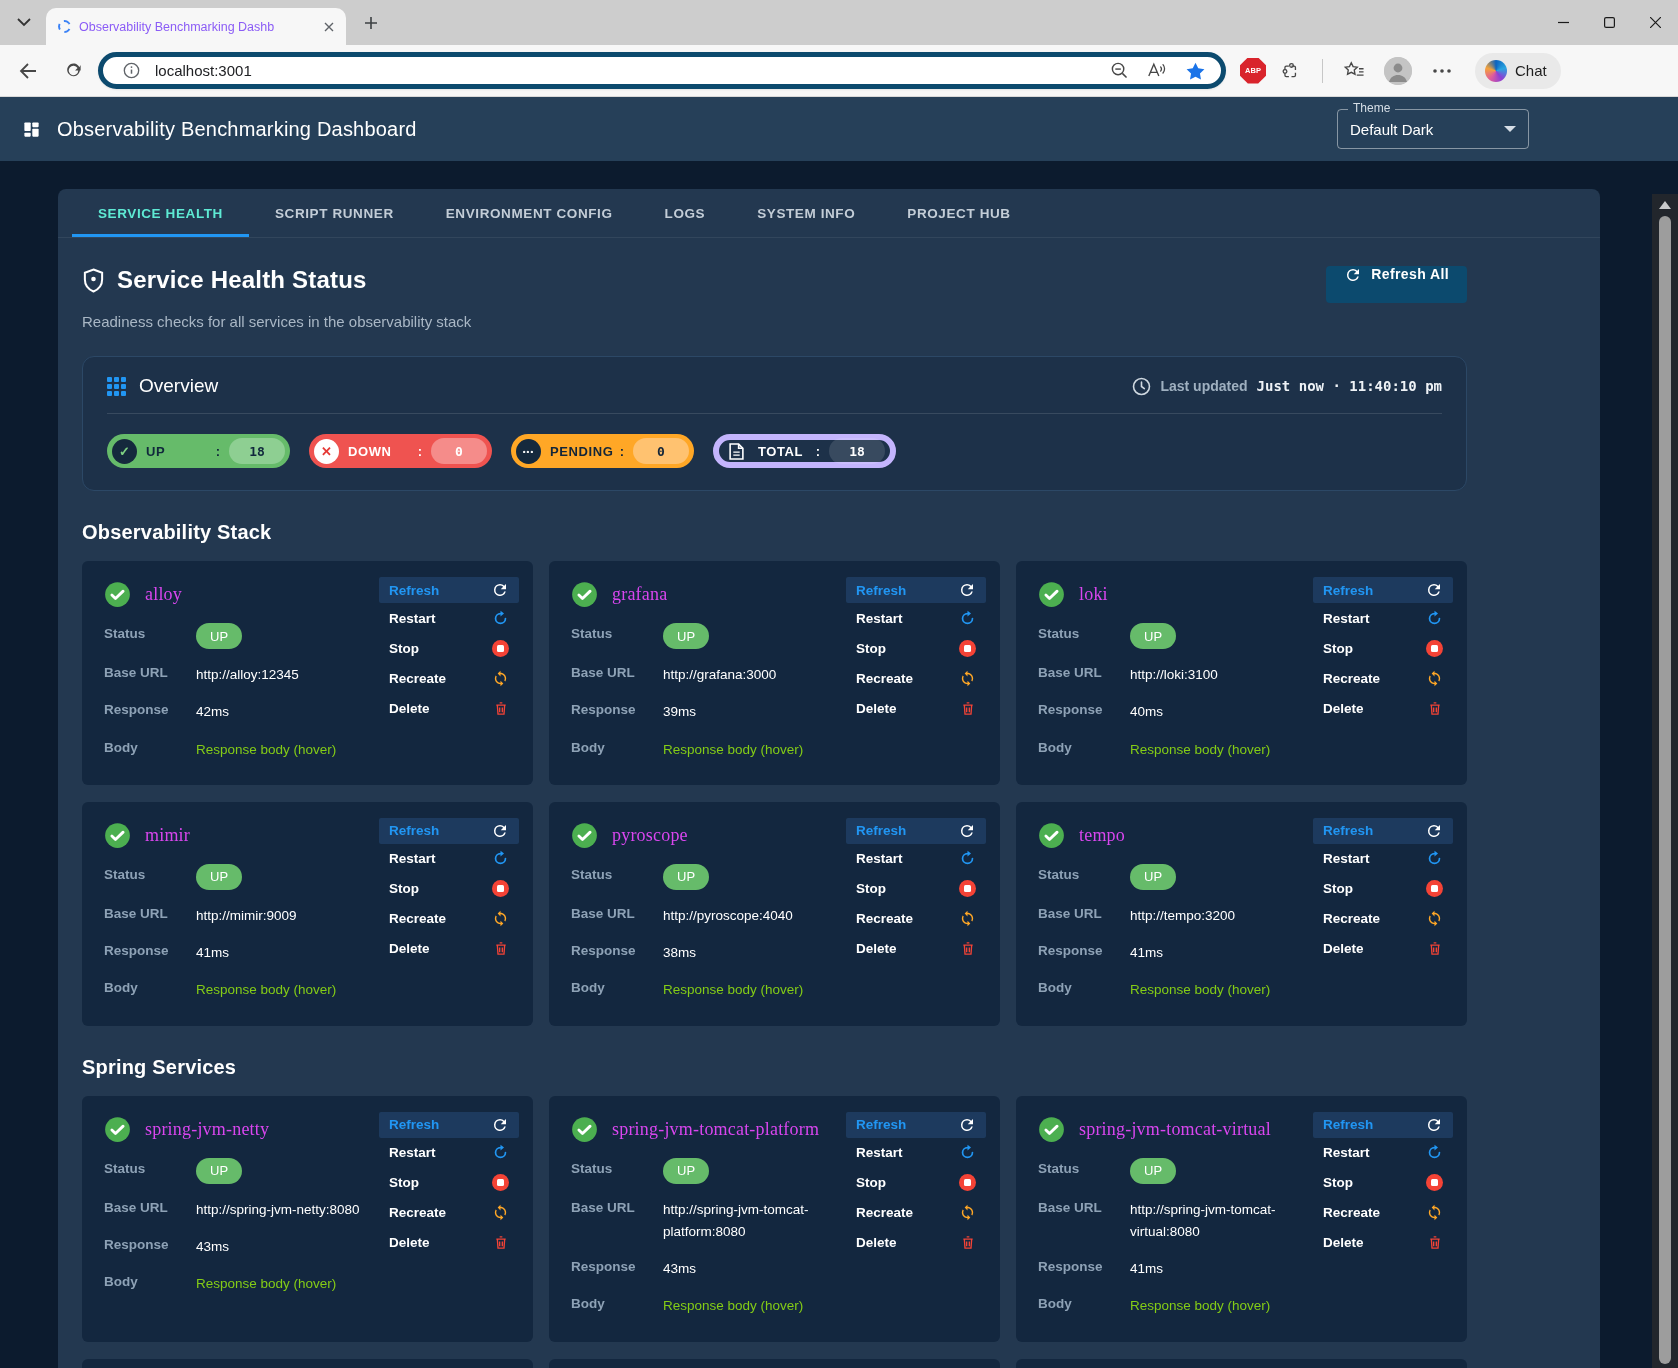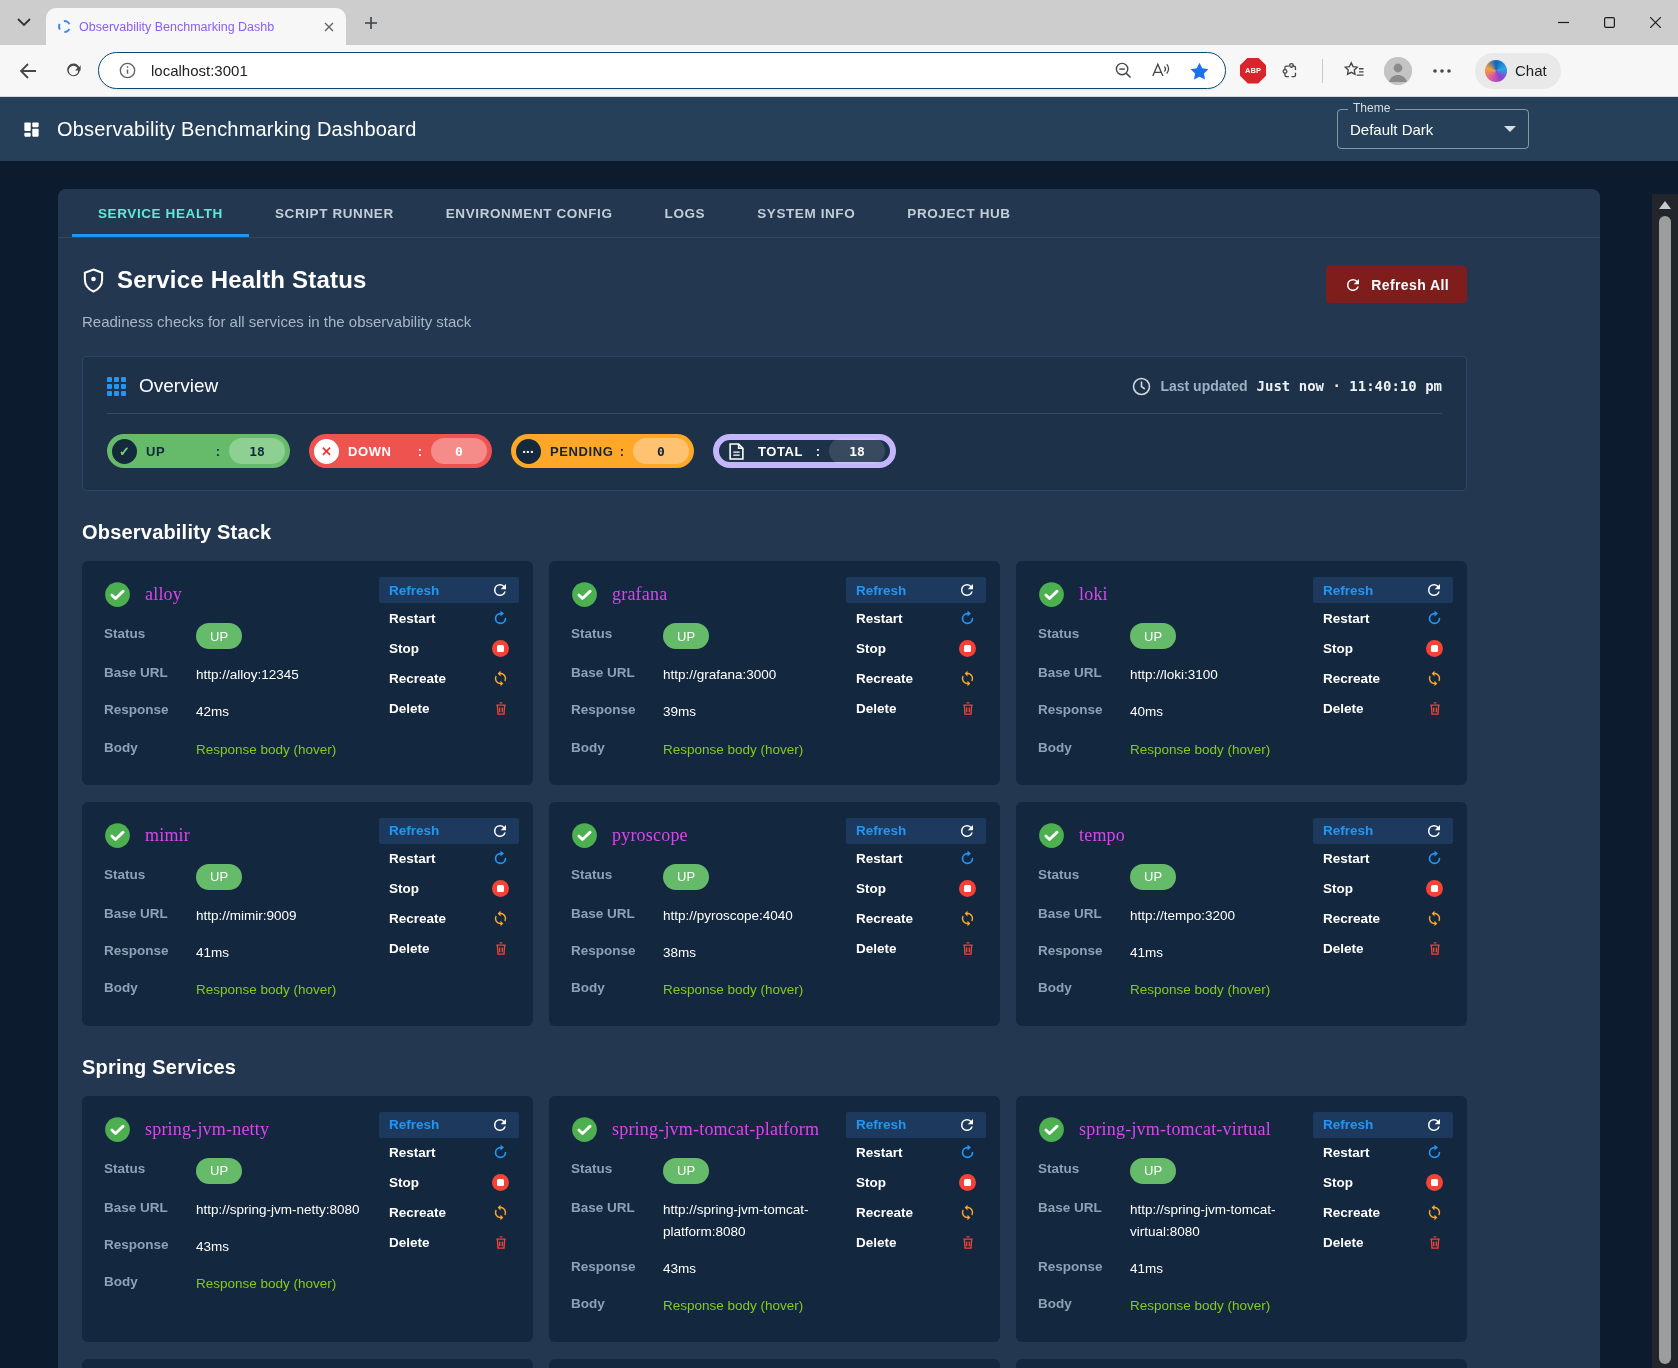--- a/index.html
+++ b/index.html
@@ -16,21 +16,21 @@
   .btab-title { flex:1; font-size:12.5px; color:#8b5cf6; white-space:nowrap; overflow:hidden;
     -webkit-mask-image:linear-gradient(90deg,#000 85%,transparent); mask-image:linear-gradient(90deg,#000 85%,transparent); }
   .tab-close { width:18px; height:18px; display:flex; align-items:center; justify-content:center; color:#444; flex:none; }
   .newtab { width:30px; height:30px; align-self:center; margin-left:10px; display:flex; align-items:center; justify-content:center; color:#3c4043; }
   .win-controls { position:absolute; right:0; top:0; height:45px; display:flex; }
   .win-btn { width:46px; height:45px; display:flex; align-items:center; justify-content:center; color:#1b1b1b; }
 
   .toolbar { height:52px; background:#f7f7f7; border-bottom:1px solid #d9d9d9;
     display:flex; align-items:center; padding:0 10px; gap:6px; }
   .nav-btn { width:38px; height:38px; border-radius:50%; display:flex; align-items:center; justify-content:center; color:#474747; flex:none; }
-  .addressbar { width:1128px; height:37px; background:#fff; border:1px solid #0c4a6e; border-radius:19px;
+  .addressbar { width:1128px; height:37px; background:#fff; border:5px solid #0c4a6e; border-radius:19px;
     box-shadow:0 1px 2px rgba(0,0,0,.08); display:flex; align-items:center; padding:0 12px 0 14px; gap:10px; }
   .url-text { font-size:15px; color:#202124; flex:1; }
   .ab-icon { width:28px; height:28px; display:flex; align-items:center; justify-content:center; color:#474747; flex:none; }
   .abp-badge { width:26px; height:26px; background:#d9242c; color:#fff; font-size:7.5px; font-weight:bold;
     display:flex; align-items:center; justify-content:center; margin-left:8px;
     clip-path:polygon(30% 0,70% 0,100% 30%,100% 70%,70% 100%,30% 100%,0 70%,0 30%); flex:none; }
   .tb-divider { width:1px; height:24px; background:#c7c7c7; margin:0 6px; }
   .avatar-icon { width:28px; height:28px; border-radius:50%; background:#c4c4c4; overflow:hidden;
     display:flex; align-items:flex-end; justify-content:center; flex:none; }
   .chat-btn { height:36px; border-radius:18px; background:#e9e9e9; display:flex; align-items:center;
@@ -52,25 +52,25 @@
   .panel { margin:28px 0 0 58px; width:1542px; min-height:1180px; background:#233850; border-radius:8px 8px 0 0; }
   .app-tabs { display:flex; padding:0 14px; height:49px; border-bottom:1px solid rgba(255,255,255,.07); }
   .tab { padding:0 26px; line-height:49px; font-size:13.5px; font-weight:600; letter-spacing:.6px;
     color:#c3cdd7; cursor:pointer; white-space:nowrap; }
   .tab.active { color:#5eead4; box-shadow:inset 0 -3px 0 #2196f3; }
 
   .content { padding:28px 24px 0 24px; width:1433px; }
   .page-head { display:flex; align-items:flex-start; }
   .title-wrap { display:flex; align-items:center; gap:12px; }
   .page-title { color:#fff; font-size:24px; font-weight:bold; letter-spacing:.2px; }
-  .refresh-all { margin-left:auto; height:37px; background:#7f1d1d; color:#fff; border:none; border-radius:4px;
-    font-family:inherit; font-size:14px; font-weight:600; letter-spacing:.4px; display:flex; align-items:center; gap:9px; padding:0 18px; cursor:pointer; }
+  .refresh-all { margin-left:auto; height:37px; background:#0c4a6e; color:#fff; border:none; border-radius:4px;
+    font-family:inherit; font-size:14px; font-weight:600; letter-spacing:.4px; display:flex; gap:9px; padding:0 18px; cursor:pointer; }
   .page-subtitle { margin-top:10px; color:#a9b7c5; font-size:15px; }
 
-  .overview { margin-top:26px; width:1385px; background:#1d3149; border:1px solid #2c4866; border-radius:4px; padding:18px 24px 22px; }
+  .overview { margin-top:26px; width:1385px; background:#1d3149; border:1px solid #2c4866; border-radius:12px; padding:18px 24px 22px; }
   .ov-head { display:flex; align-items:center; gap:13px; }
   .ov-title { color:#fff; font-size:19px; font-weight:500; }
   .ov-right { margin-left:auto; display:flex; align-items:center; gap:9px; }
   .lu-label { color:#9fb0c0; font-size:14px; font-weight:bold; }
   .lu-value { color:#eef2f6; font-size:14px; font-family:"DejaVu Sans Mono", monospace; font-weight:bold; }
   .grid-icon { display:grid; grid-template-columns:repeat(3,5px); grid-auto-rows:5px; gap:2px; }
   .grid-icon span { background:#2196f3; border-radius:1px; }
   .ov-divider { height:1px; background:rgba(255,255,255,.12); margin:16px 0 20px; }
   .pills { display:flex; gap:19px; }
   .pill { width:183px; height:34px; border-radius:17px; display:flex; align-items:center; padding:0 5px; }

